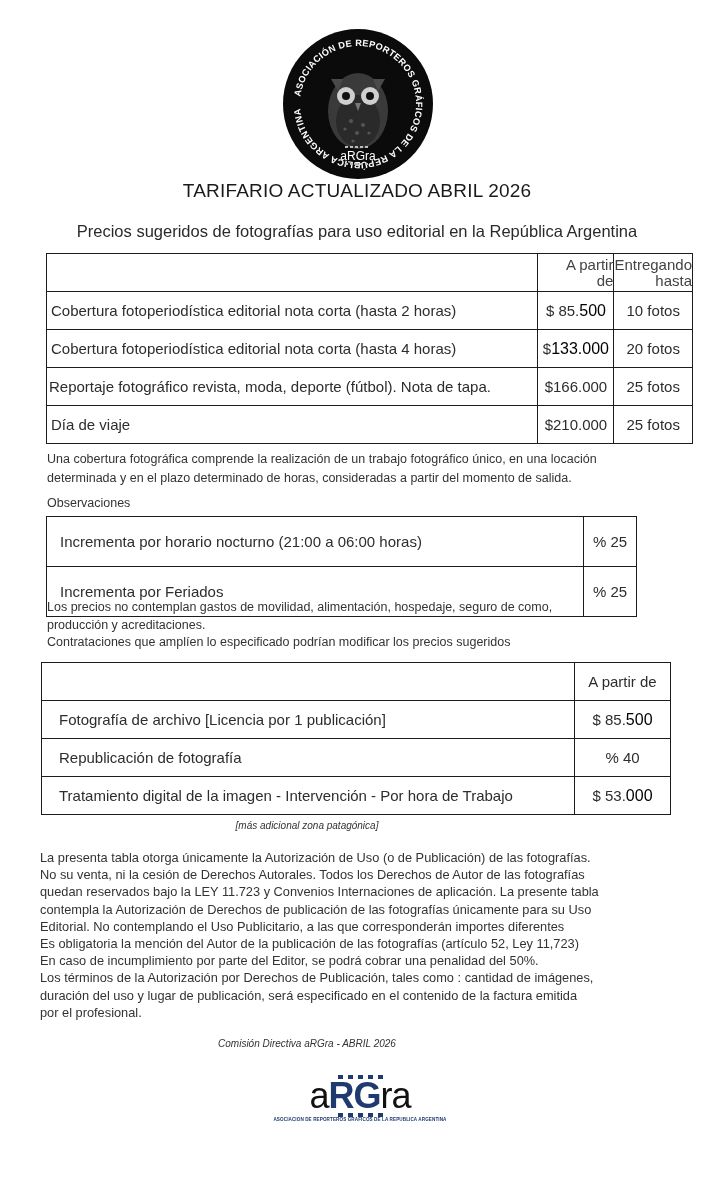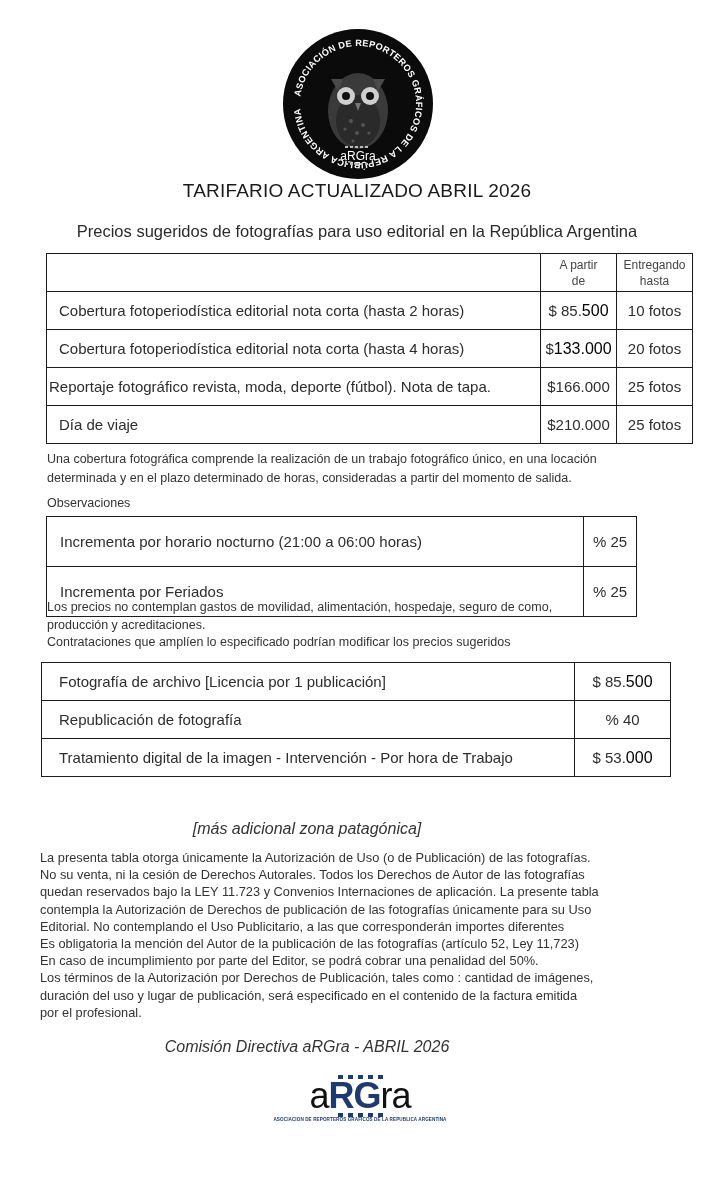--- a/index.html
+++ b/index.html
@@ -18,43 +18,43 @@
     }
     .subtitle {
       position: absolute; left: 0; width: 714px; top: 222px; text-align: center;
       font-size: 16.5px; color: #2a2a2a;
     }
 
     table { border-collapse: collapse; position: absolute; }
     td { border: 1.5px solid #1c1c1c; font-size: 15px; color: #2d2d2d; vertical-align: middle; }
 
     .t1 { left: 46px; top: 253px; width: 647px; }
-    .t1 td.desc { padding-left: 12px; }
+    .t1 td.desc { padding-left: 4px; }
     .t1 td.price { text-align: center; white-space: nowrap; width: 76px; font-size: 15px; }
     .t1 td.qty { text-align: center; width: 76px; white-space: nowrap; }
-    .t1 tr.hdr td { height: 38px; font-size: 12px; text-align: center; line-height: 16px; color: #444; margin-left: 25px; }
+    .t1 tr.hdr td { height: 38px; font-size: 15px; text-align: right; line-height: 16px; color: #444; margin-left: 25px; }
     .t1 tr.row td { height: 38px; }
     .b { color: #000; font-weight: normal; font-size: 16px; }
 
     .para { position: absolute; left: 47px; font-size: 12.5px; line-height: 19px; color: #333; }
 
     .t2 { left: 46px; top: 516px; width: 591px; }
     .t2 td { height: 50px; }
     .t2 td.desc { padding-left: 13px; }
     .t2 td.pct { width: 53px; text-align: center; }
 
     .t3 { left: 41px; top: 662px; width: 630px; }
     .t3 td { height: 38px; }
     .t3 td.desc { padding-left: 17px; }
     .t3 td.price { width: 96px; text-align: center; white-space: nowrap; }
     .t3 tr.hdr td { height: 38px; }
 
     .italic-note {
       position: absolute; left: 0; width: 614px; text-align: center;
-      font-style: italic; font-size: 16px; color: #333;
+      font-style: italic; font-size: 10px; color: #333;
     }
     .legal { position: absolute; left: 40px; width: 640px; font-size: 12.8px; line-height: 17.2px; color: #333; }
     .legal p { white-space: nowrap; }
 
     .footer-logo { position: absolute; left: 270px; top: 1075px; width: 180px; height: 60px; }
     .logo-dots { display: flex; gap: 5px; justify-content: center; }
     .logo-dots span { width: 5px; height: 4px; background: #1f3a6e; display: inline-block; }
     .logo-word {
       font-size: 36px; line-height: 34px; text-align: center; letter-spacing: -1px;
       font-family: "Liberation Sans", sans-serif; color: #111;
@@ -167,20 +167,24 @@
   </table>
 
 <div class="para" style="top:599px; line-height:17.5px;">
   <div>Los precios no contemplan gastos de movilidad, alimentación, hospedaje, seguro de como,</div>
   <div>producción y acreditaciones.</div>
   <div>Contrataciones que amplíen lo especificado podrían modificar los precios sugeridos</div>
 </div>
 
 <table class="t3">
   <tbody>
+      <tr class="hdr">
+    <td class="desc"></td>
+    <td class="price">A partir de</td>
+  </tr>
   <tr>
     <td class="desc">Fotografía de archivo [Licencia por 1 publicación]</td>
     <td class="price"><span>$ 85.</span><span class="b">500</span></td>
   </tr>
   <tr>
     <td class="desc">Republicación de fotografía</td>
     <td class="price"><span>% 40</span><span class="b"></span></td>
   </tr>
   <tr>
     <td class="desc" style="padding-left:17px; white-space:nowrap;">Tratamiento digital de la imagen - Intervención - Por hora de Trabajo</td>

